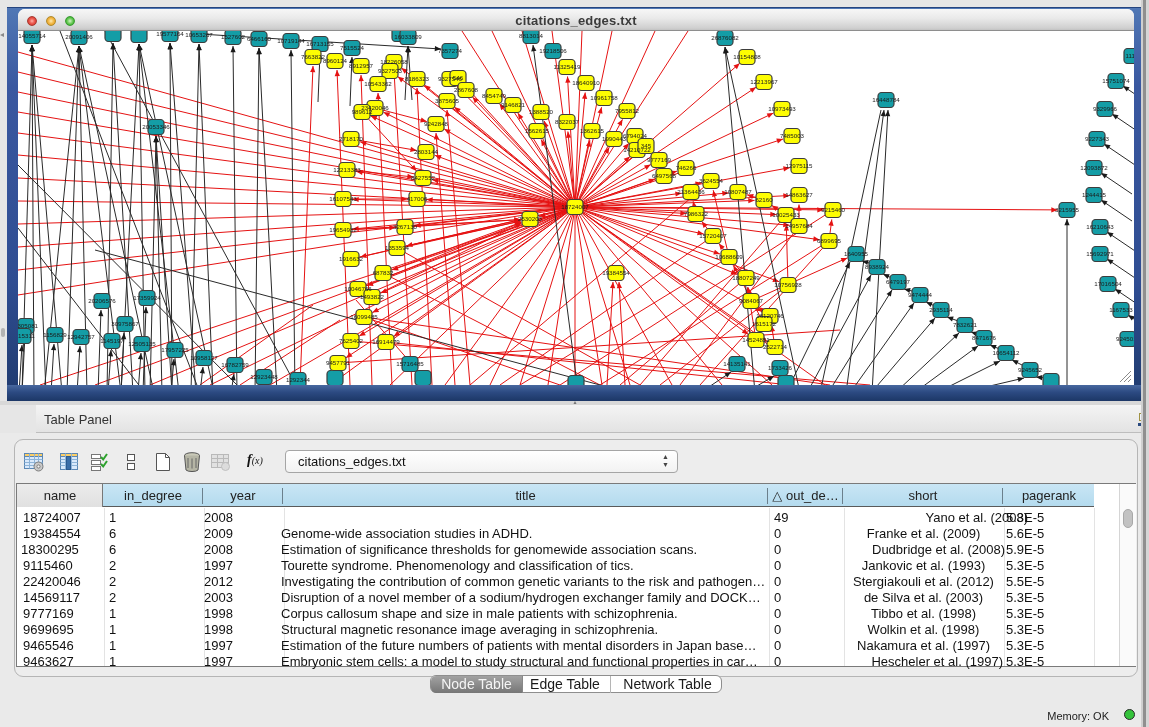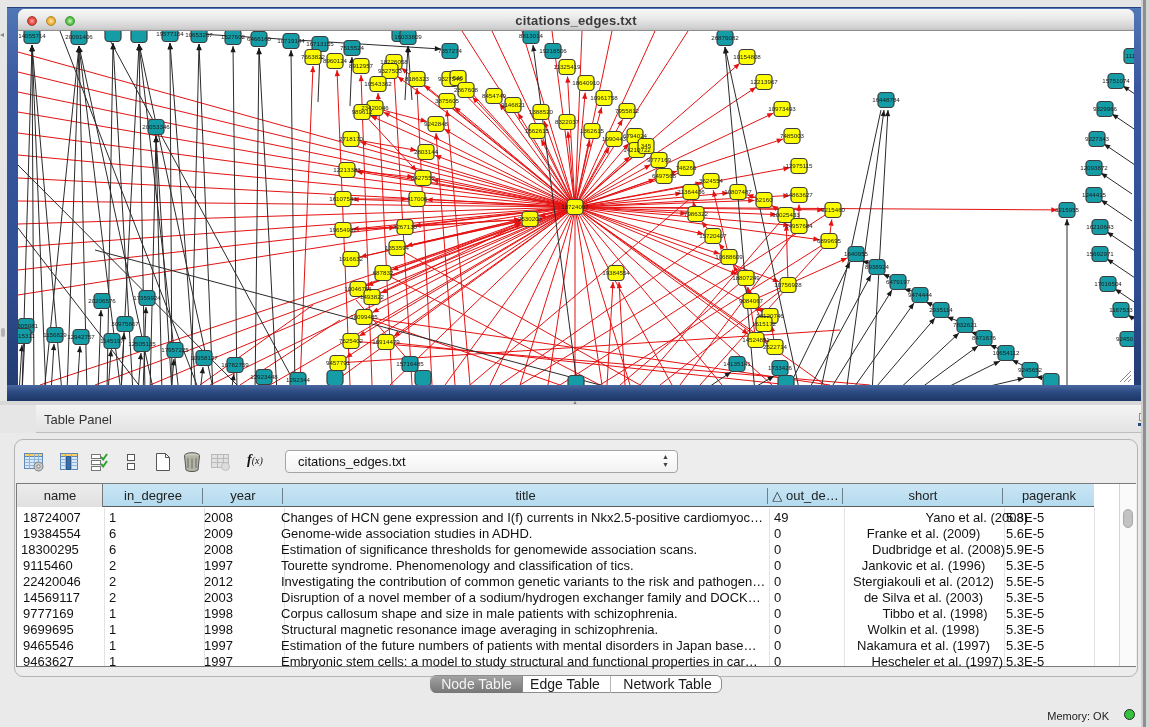--- a/index.html
+++ b/index.html
@@ -572,21 +572,20 @@
   <div class="abs colline" style="left:267px"></div>
   <div class="abs colline" style="left:752px"></div>
   <div class="abs colline" style="left:827px"></div>
   <div class="abs colline" style="left:987px"></div>
   <div class="abs colline" style="left:1077px"></div>
   <div class="rows abs" style="width:1077px">
 <div class="tr">
           <div class="td" style="left:6px">18724007</div>
           <div class="td" style="left:92px">1</div>
           <div class="td" style="left:187px">2008</div>
-          <div class="td" style="left:264px;width:486px">Changes of HCN gene expression and I(f) currents in Nkx2.5-positive cardiomyoc…</div>
           <div class="td" style="left:757px">49</div>
           <div class="td" style="left:827px;width:184px;text-align:right">Yano et al. (2008)</div>
           <div class="td" style="left:989px">5.3E-5</div>
         </div>
 <div class="tr">
           <div class="td" style="left:6px">19384554</div>
           <div class="td" style="left:92px">6</div>
           <div class="td" style="left:187px">2009</div>
           <div class="td" style="left:264px;width:486px">Genome-wide association studies in ADHD.</div>
           <div class="td" style="left:757px">0</div>
@@ -601,21 +600,21 @@
           <div class="td" style="left:757px">0</div>
           <div class="td" style="left:827px;width:189px;text-align:center">Dudbridge et al. (2008)</div>
           <div class="td" style="left:989px">5.9E-5</div>
         </div>
 <div class="tr">
           <div class="td" style="left:6px">9115460</div>
           <div class="td" style="left:92px">2</div>
           <div class="td" style="left:187px">1997</div>
           <div class="td" style="left:264px;width:486px">Tourette syndrome. Phenomenology and classification of tics.</div>
           <div class="td" style="left:757px">0</div>
-          <div class="td" style="left:827px;width:159px;text-align:center">Jankovic et al. (1996)</div>
+          <div class="td" style="left:827px;width:159px;text-align:center">Jankovic et al. (1993)</div>
           <div class="td" style="left:989px">5.3E-5</div>
         </div>
 <div class="tr">
           <div class="td" style="left:6px">22420046</div>
           <div class="td" style="left:92px">2</div>
           <div class="td" style="left:187px">2012</div>
           <div class="td" style="left:264px;width:486px">Investigating the contribution of common genetic variants to the risk and pathogen…</div>
           <div class="td" style="left:757px">0</div>
           <div class="td" style="left:827px;width:159px;text-align:center">Stergiakouli et al. (2012)</div>
           <div class="td" style="left:989px">5.5E-5</div>
@@ -628,21 +627,21 @@
           <div class="td" style="left:757px">0</div>
           <div class="td" style="left:827px;width:159px;text-align:center">de Silva et al. (2003)</div>
           <div class="td" style="left:989px">5.3E-5</div>
         </div>
 <div class="tr">
           <div class="td" style="left:6px">9777169</div>
           <div class="td" style="left:92px">1</div>
           <div class="td" style="left:187px">1998</div>
           <div class="td" style="left:264px;width:486px">Corpus callosum shape and size in male patients with schizophrenia.</div>
           <div class="td" style="left:757px">0</div>
-          <div class="td" style="left:827px;width:182px;text-align:center">Tibbo et al. (1998)</div>
+          <div class="td" style="left:827px;width:159px;text-align:center">Tibbo et al. (1998)</div>
           <div class="td" style="left:989px">5.3E-5</div>
         </div>
 <div class="tr">
           <div class="td" style="left:6px">9699695</div>
           <div class="td" style="left:92px">1</div>
           <div class="td" style="left:187px">1998</div>
           <div class="td" style="left:264px;width:486px">Structural magnetic resonance image averaging in schizophrenia.</div>
           <div class="td" style="left:757px">0</div>
           <div class="td" style="left:827px;width:159px;text-align:center">Wolkin et al. (1998)</div>
           <div class="td" style="left:989px">5.3E-5</div>

